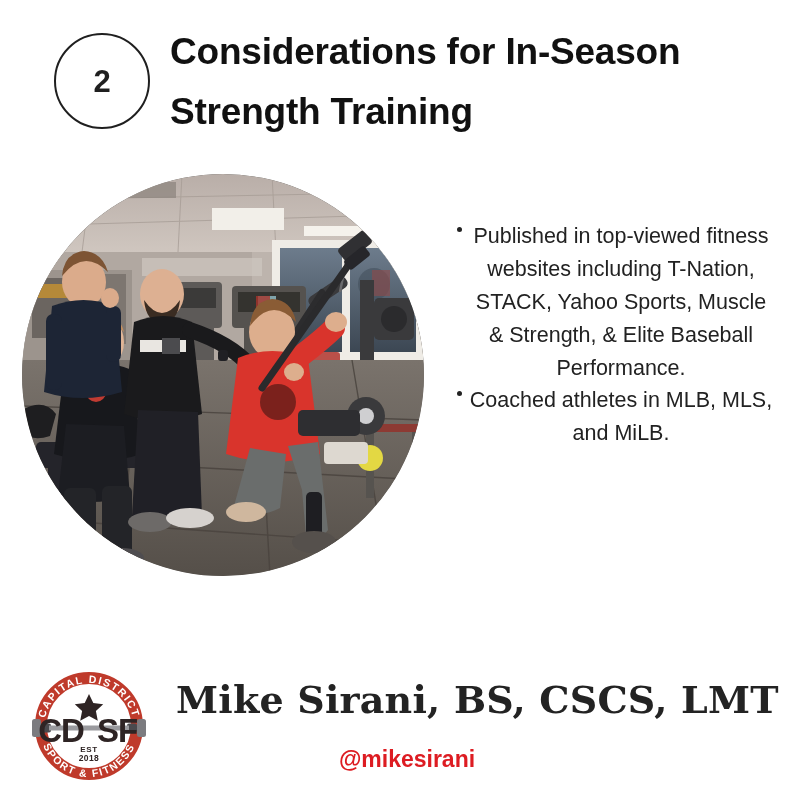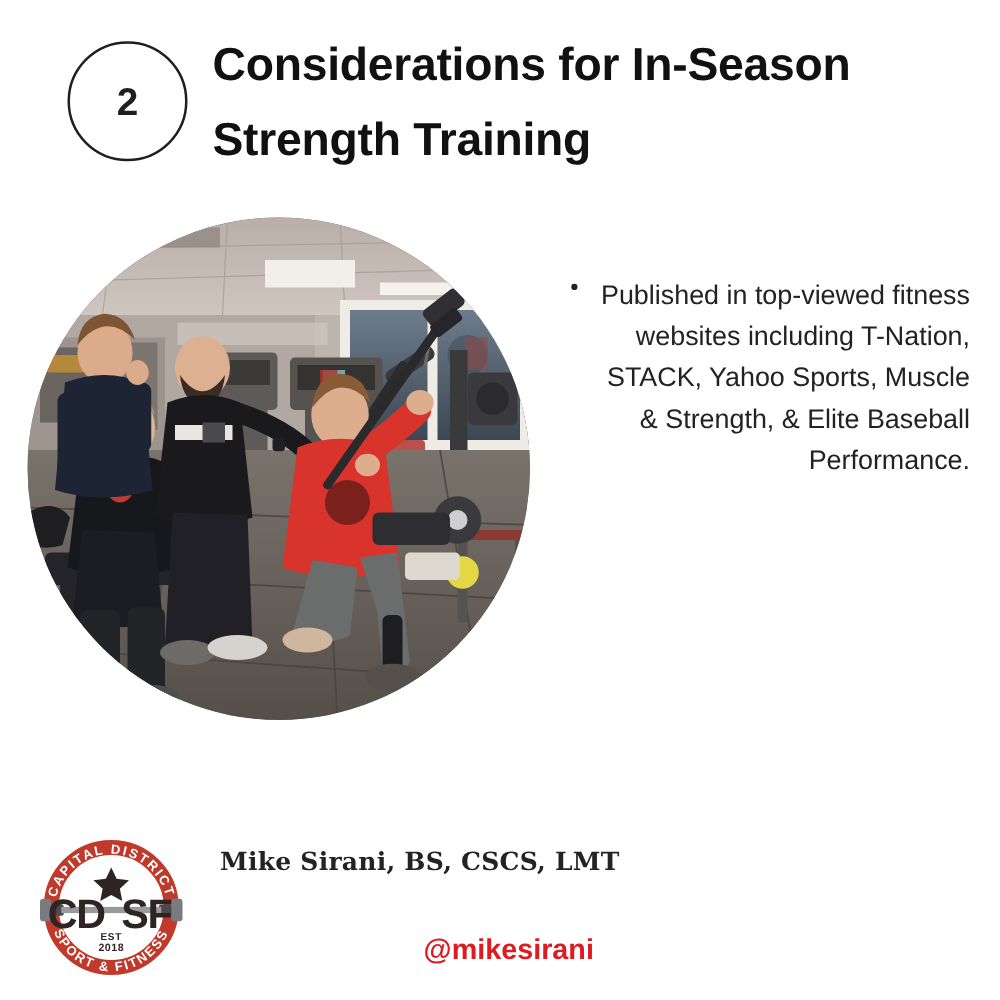--- a/index.html
+++ b/index.html
@@ -75,21 +75,21 @@
     position: absolute;
     left: 452px;
     top: 220px;
     width: 330px;
     margin: 0;
     padding: 0;
     list-style: none;
   }
   .bullet-item {
     position: relative;
-    text-align: right;
+    text-align: center;
     font-size: 21.5px;
     line-height: 1.53;
     color: #222222;
     padding: 0 0 0 0;
     margin: 0;
   }
   .bullet-item .dot {
     position: absolute;
     left: 5px;
     top: 7px;
@@ -114,23 +114,23 @@
     width: 130px;
     height: 112px;
   }
   .brand-logo svg { display: block; }
 
   .presenter-name {
     position: absolute;
     left: 176px;
     top: 29px;
     width: 470px;
-    text-align: left;
+    text-align: right;
     font-family: "DejaVu Serif", "Liberation Serif", serif;
-    font-size: 20px;
+    font-size: 38px;
     font-weight: bold;
     letter-spacing: 0.2px;
     color: #232323;
     white-space: nowrap;
   }
   .presenter-handle {
     position: absolute;
     left: 172px;
     top: 98px;
     width: 470px;
@@ -306,20 +306,24 @@
       <path d="M0 236 q22 -12 34 4 l-6 22 q-18 6 -28 -4z" fill="#1e1e20"></path>
     </g>
   </svg>
 </div>
 
 <ul class="bullet-list">
   <li class="bullet-item">
     <span class="dot"></span>
     <span class="btext">Published in top-viewed fitness websites including T-Nation, STACK, Yahoo Sports, Muscle &amp; Strength, &amp; Elite Baseball Performance.</span>
   </li>
+  <li class="bullet-item">
+    <span class="dot"></span>
+    <span class="btext">Coached athletes in MLB, MLS, and MiLB.</span>
+  </li>
 </ul>
 
 <div class="footer">
 
   <div class="brand-logo">
     <svg width="130" height="112" viewBox="0 0 130 112">
       <defs>
         <path id="arcTop" d="M 20 58 A 45 45 0 0 1 110 58"></path>
         <path id="arcBot" d="M 16 58 A 49 49 0 0 0 114 58"></path>
       </defs>

